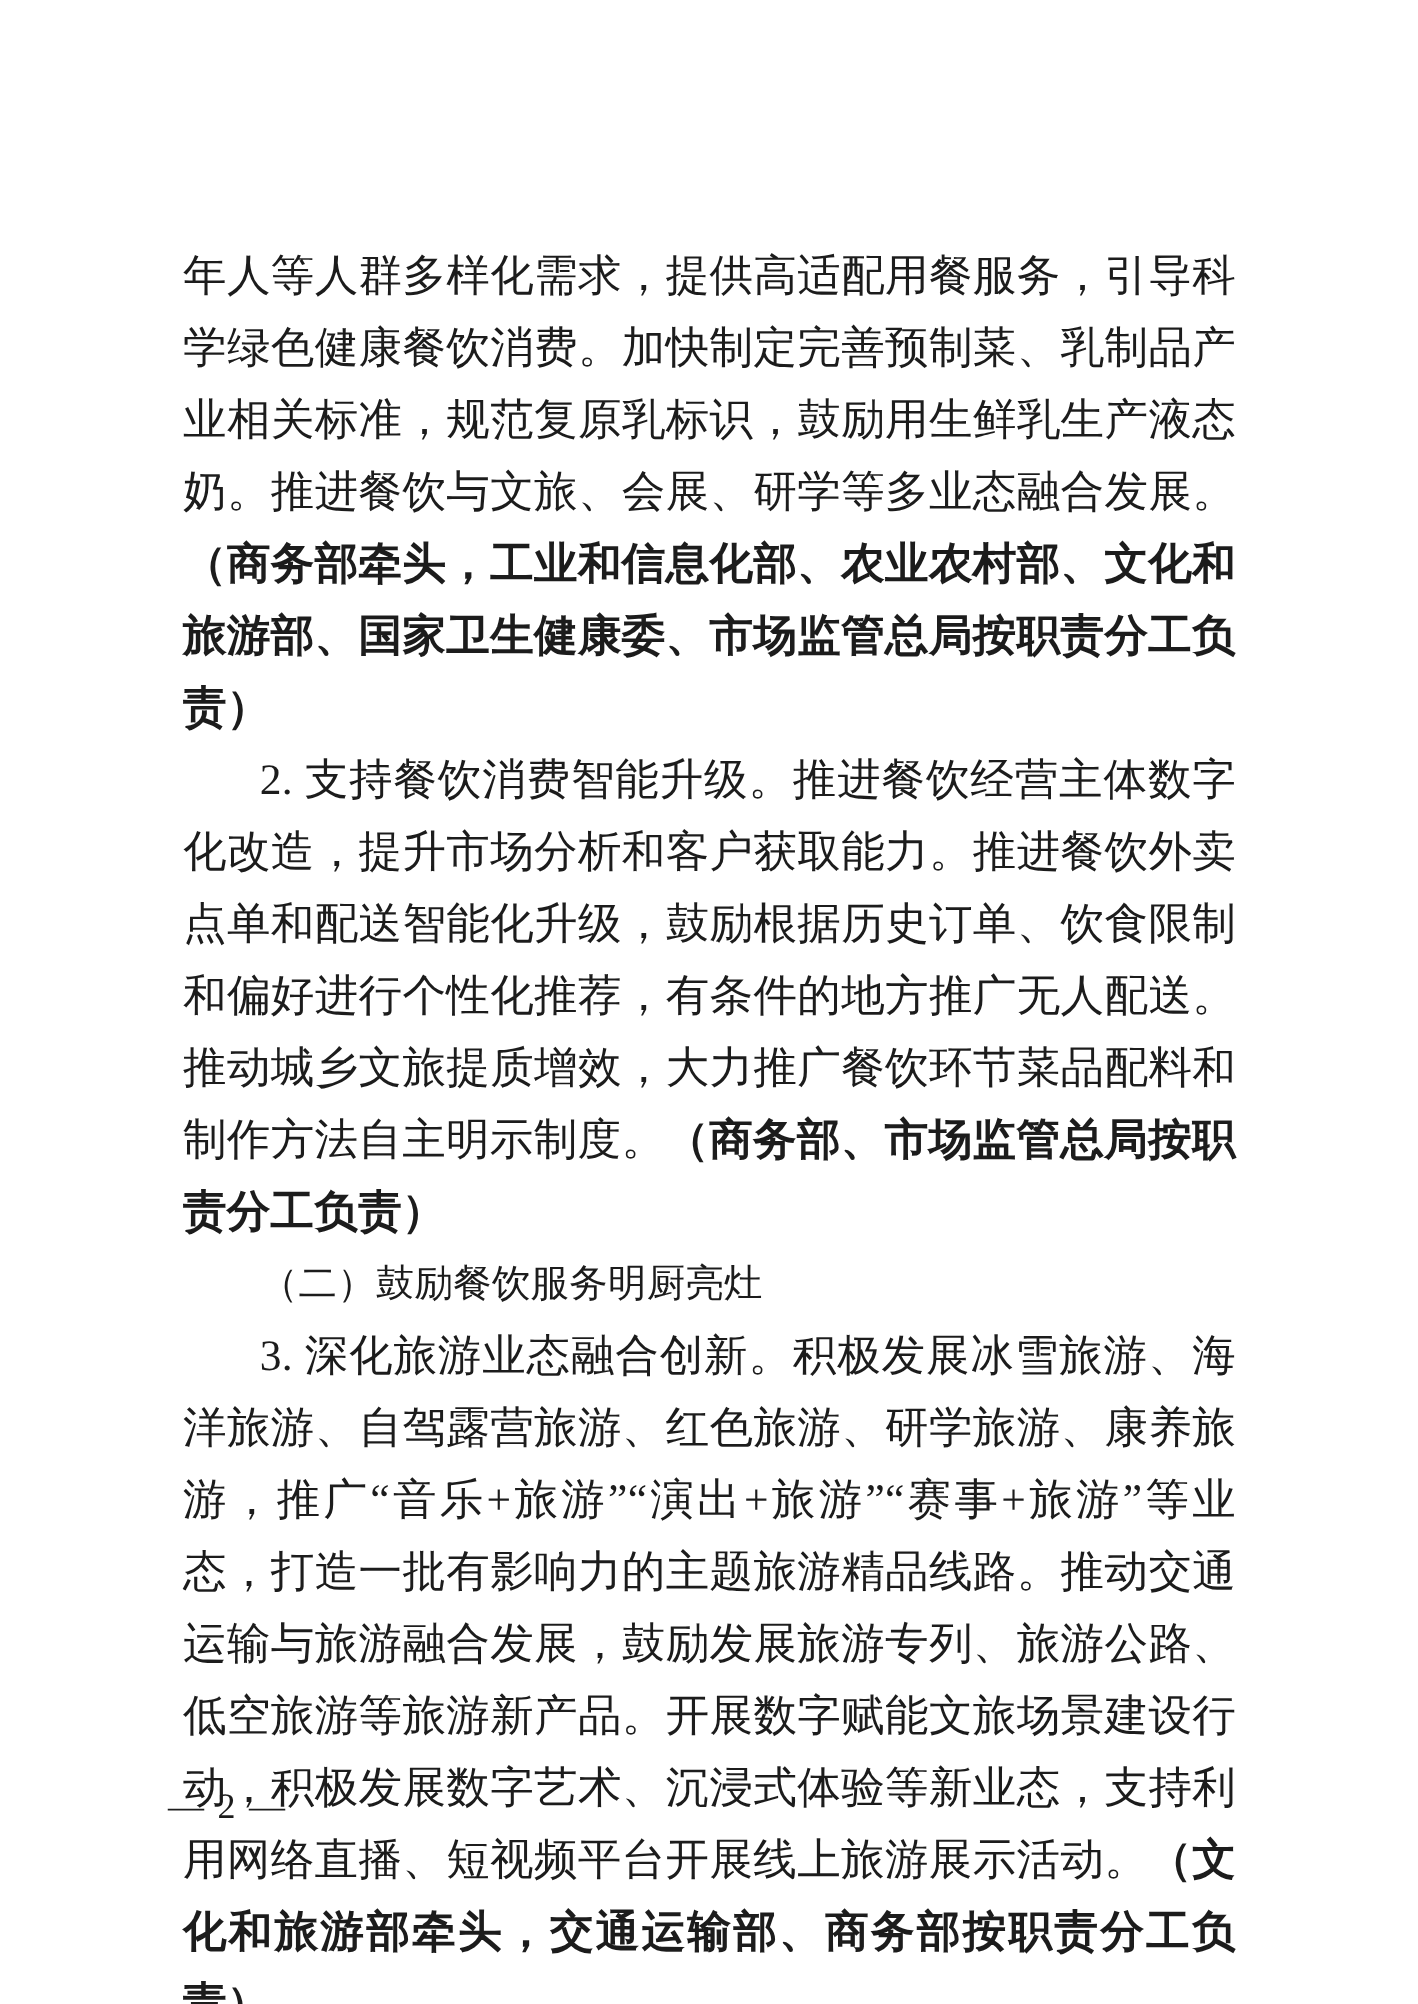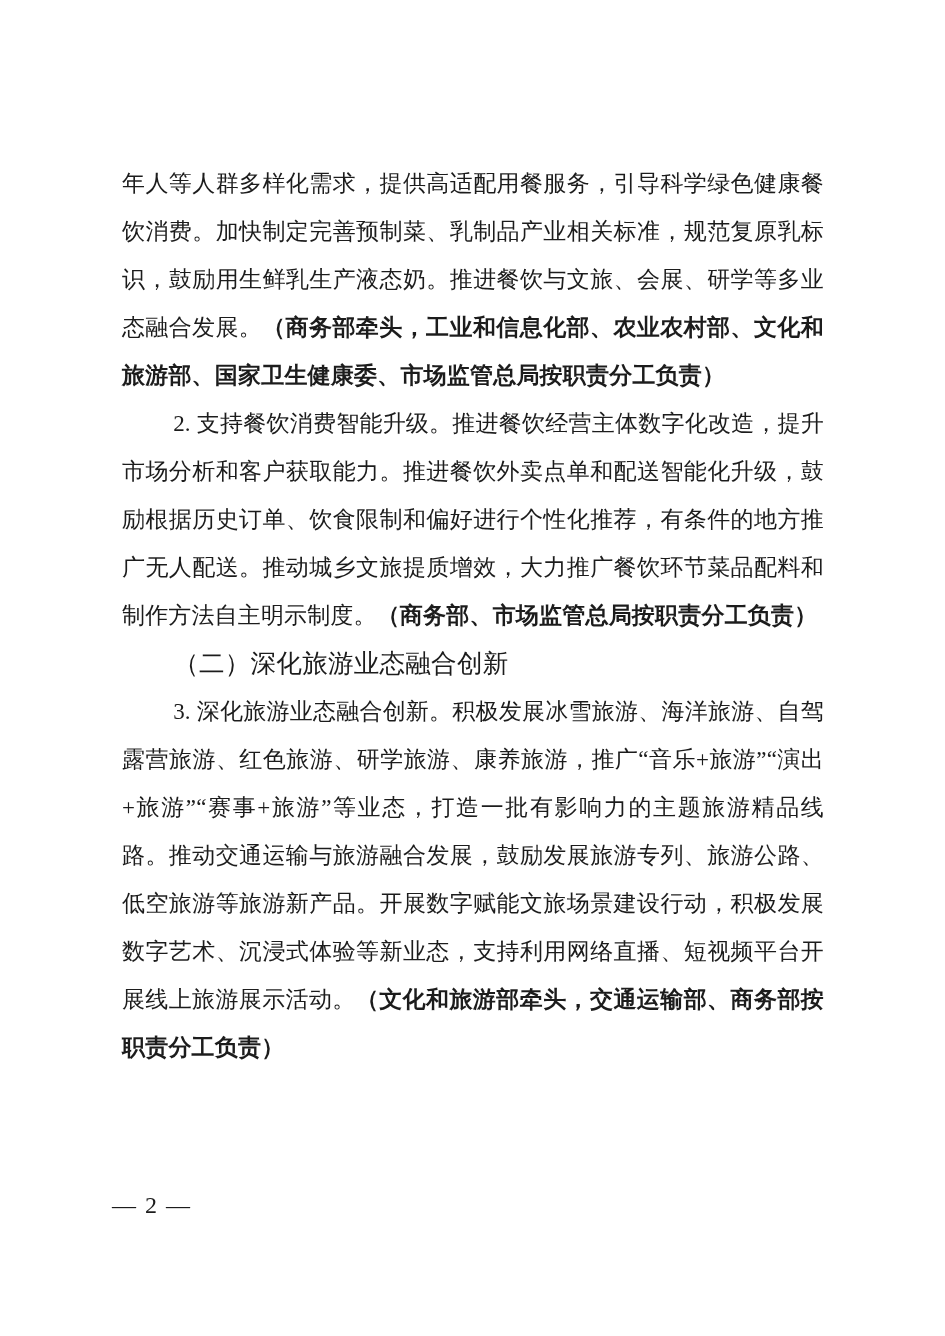--- a/index.html
+++ b/index.html
@@ -17,21 +17,21 @@
     font-family: "Liberation Serif", "DejaVu Serif", serif;
   }
   .body-area {
     position: absolute;
     left: 122px;
     top: 160px;
     width: 702px;
   }
   .para {
     margin: 0;
-    font-size: 23px;
+    font-size: 29px;
     line-height: 48px;
     color: #1c1c1c;
     text-align: justify;
     text-justify: inter-ideograph;
     letter-spacing: 0.15px;
     font-weight: 400;
     -webkit-font-smoothing: antialiased;
   }
   
   .cont {
@@ -74,21 +74,21 @@
 <body>
 
 <div class="page">
 
   <div class="body-area">
 
     <p class="para cont"><span>年人等人群多样化需求，提供高适配用餐服务，引导科学绿色健康餐饮消费。加快制定完善预制菜、乳制品产业相关标准，规范复原乳标识，鼓励用生鲜乳生产液态奶。推进餐饮与文旅、会展、研学等多业态融合发展。</span><span class="agency">（商务部牵头，工业和信息化部、农业农村部、文化和旅游部、国家卫生健康委、市场监管总局按职责分工负责）</span></p>
 
     <p class="para indent2"><span class="num">2.</span>&nbsp;<span>支持餐饮消费智能升级。推进餐饮经营主体数字化改造，提升市场分析和客户获取能力。推进餐饮外卖点单和配送智能化升级，鼓励根据历史订单、饮食限制和偏好进行个性化推荐，有条件的地方推广无人配送。推动城乡文旅提质增效，大力推广餐饮环节菜品配料和制作方法自主明示制度。</span><span class="agency">（商务部、市场监管总局按职责分工负责）</span></p>
 
-    <p class="subheading">（二）深化旅游业态融合创新</p>
+    <p class="subheading">（二）鼓励餐饮服务明厨亮灶</p>
 
     <p class="para indent2"><span class="num">3.</span>&nbsp;<span>深化旅游业态融合创新。积极发展冰雪旅游、海洋旅游、自驾露营旅游、红色旅游、研学旅游、康养旅游，推广“音乐+旅游”“演出+旅游”“赛事+旅游”等业态，打造一批有影响力的主题旅游精品线路。推动交通运输与旅游融合发展，鼓励发展旅游专列、旅游公路、低空旅游等旅游新产品。开展数字赋能文旅场景建设行动，积极发展数字艺术、沉浸式体验等新业态，支持利用网络直播、短视频平台开展线上旅游展示活动。</span><span class="agency">（文化和旅游部牵头，交通运输部、商务部按职责分工负责）</span></p>
 
 
   </div>
 
   <div class="page-number">— 2 —</div>
 
 </div>
 

